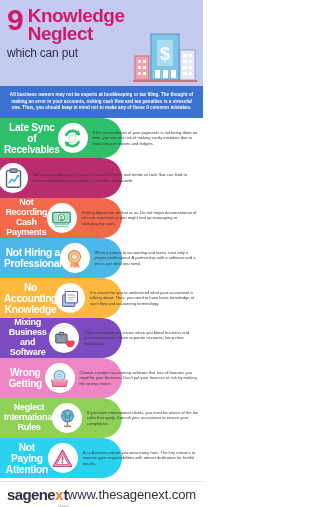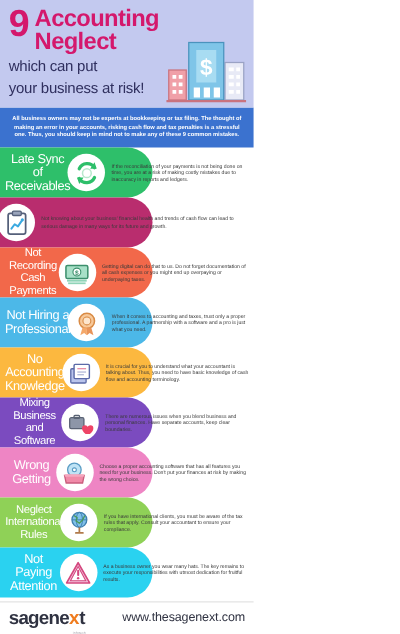--- a/index.html
+++ b/index.html
@@ -75,21 +75,21 @@
     border-top-right-radius:20px;
     border-bottom-right-radius:20px;
   }
   .row-title {
     position:relative;
     z-index:2;
     width:98px;
     padding-left:4px;
     color:#ffffff;
     font-size:10.2px;
-    font-weight:normal;
+    font-weight:bold;
     line-height:11px;
     text-align:center;
     letter-spacing:-0.3px;
   }
   .row-title.sm { font-size:9px; line-height:9.8px; }
   .icon-wrap {
     position:relative; z-index:3;
     width:30px; height:30px;
     border-radius:50%;
     background:#ffffff;
@@ -117,37 +117,36 @@
   }
   .logo { display:flex; align-items:baseline; position:relative; }
   .logo-text {
     font-size:15px; font-weight:bold; color:#2f3241; letter-spacing:-0.6px;
   }
   .logo-x { color:#f07c1e; font-weight:bold; font-size:15px; }
   .logo-sub {
     position:absolute; right:-1px; bottom:-5px;
     font-size:2.6px; color:#8a8a95; letter-spacing:0.2px;
   }
-  .site { font-size:10px; color:#2f3241; letter-spacing:-0.1px; }
+  .site { font-size:13px; color:#2f3241; letter-spacing:-0.1px; }
 </style>
 </head>
 <body>
 
 <div class="poster">
 
   <div class="header">
     <div class="title-line1">
       <span class="big-nine">9</span>
       <span class="title-words">
-        <div class="title-accounting">Accounting</div>
+        <div class="title-accounting">Knowledge</div>
         <div class="title-mistakes">Neglect</div>
       </span>
     </div>
     <div class="subtitle">which can put</div>
-    <div class="subtitle">your business at risk!</div>
 
     <svg class="bldg" viewBox="0 0 64 52">
       <rect x="2" y="26" width="14" height="24" fill="#f0a0a8" stroke="#c9737f" stroke-width="1"></rect>
       <rect x="5" y="30" width="3" height="3" fill="#fff"></rect>
         <rect x="10" y="30" width="3" height="3" fill="#fff"></rect>
       <rect x="5" y="36" width="3" height="3" fill="#fff"></rect>
         <rect x="10" y="36" width="3" height="3" fill="#fff"></rect>
       <rect x="5" y="42" width="3" height="3" fill="#fff"></rect>
         <rect x="10" y="42" width="3" height="3" fill="#fff"></rect>
       <rect x="47" y="20" width="15" height="30" fill="#e8eaf6" stroke="#9aa2c4" stroke-width="1"></rect>

